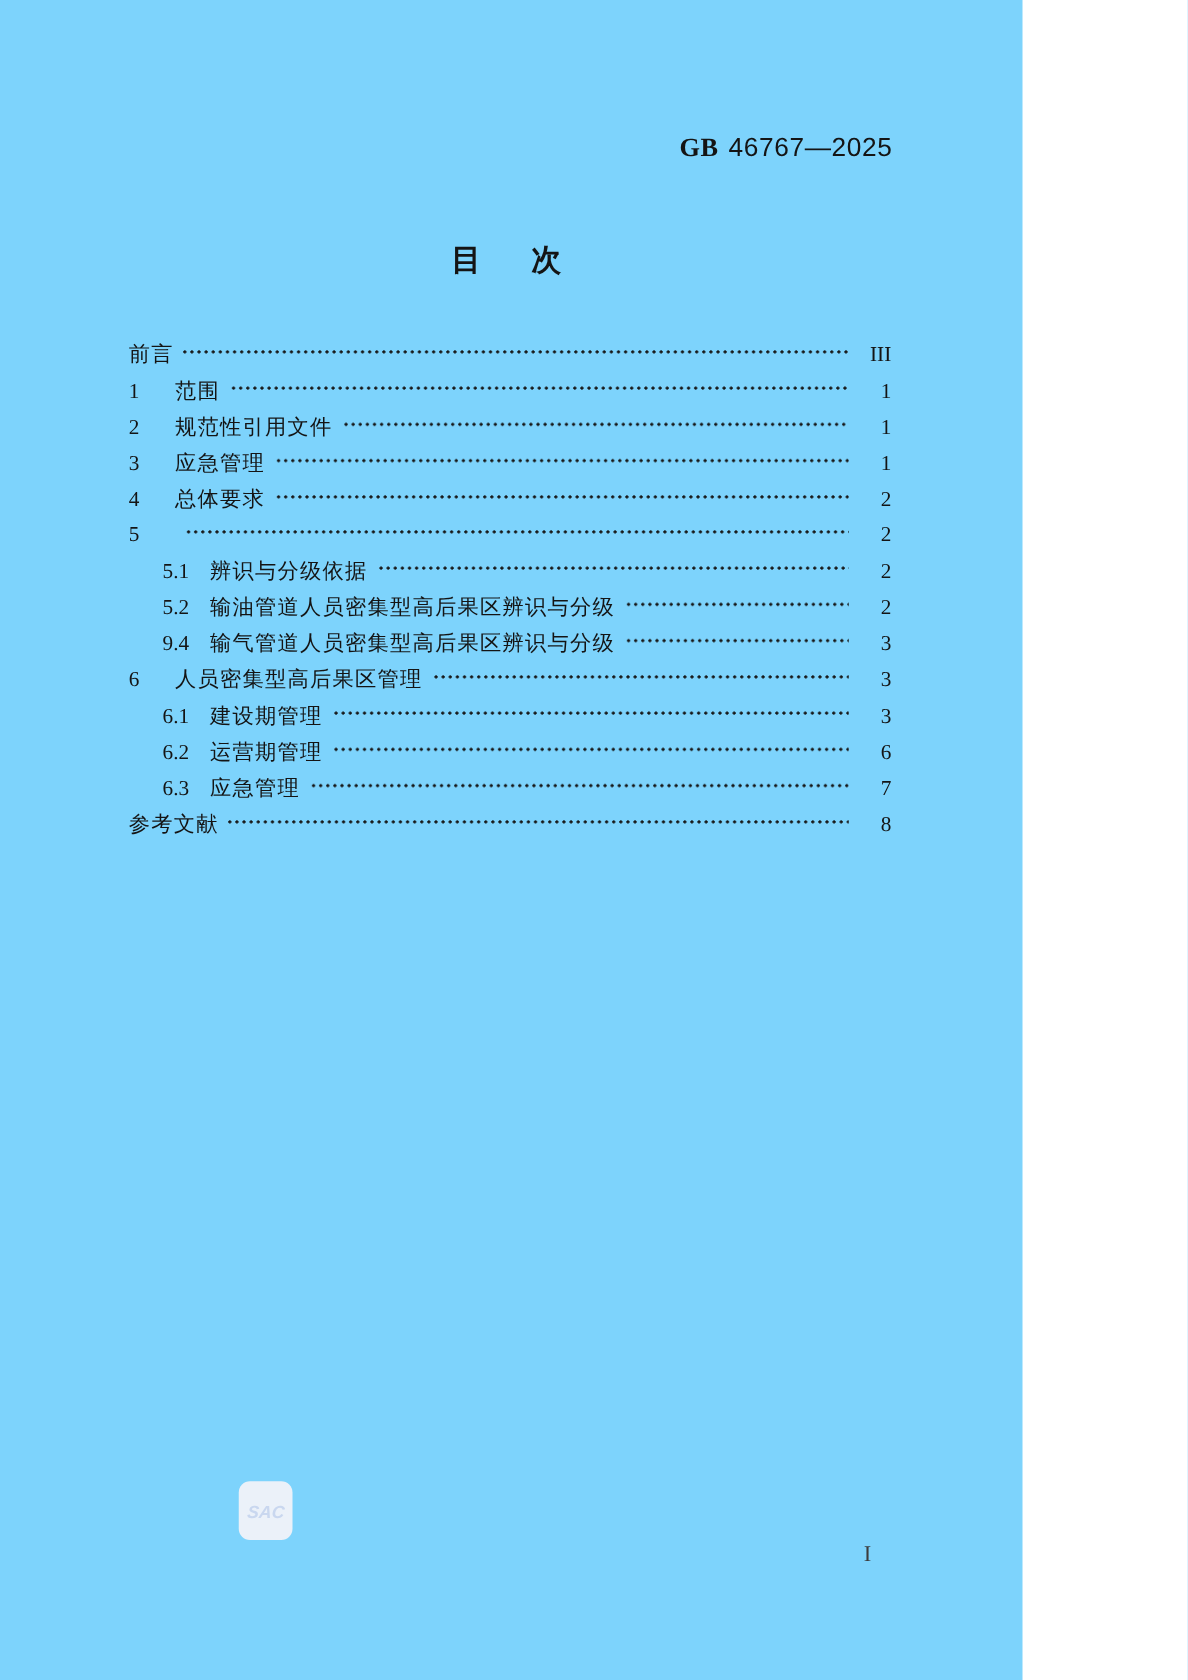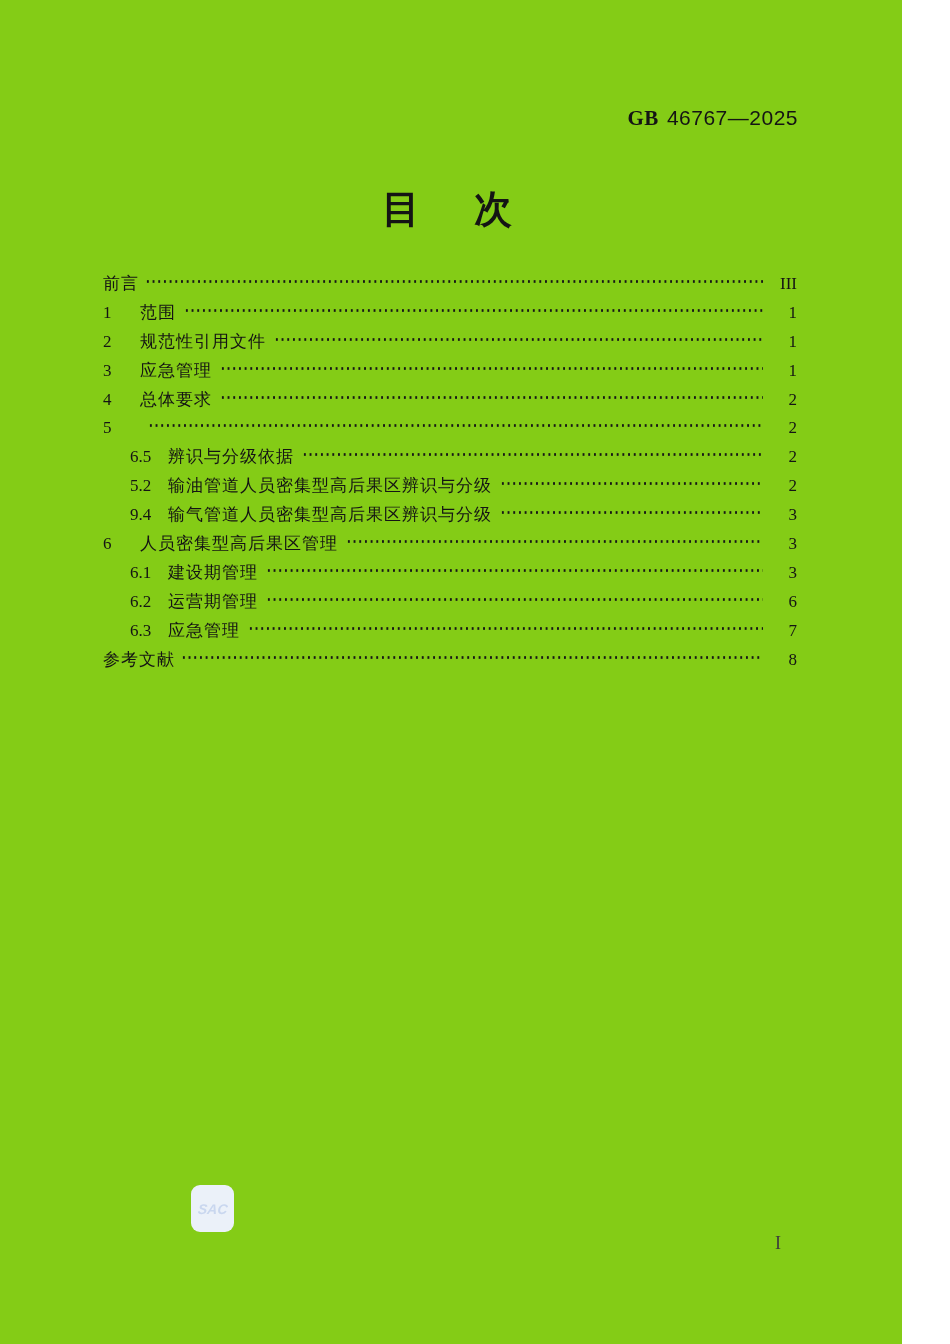--- a/index.html
+++ b/index.html
@@ -2,23 +2,23 @@
 <html><head>
 <meta charset="utf-8">
 <style>
   html, body {
     margin: 0;
     padding: 0;
     background: #ffffff;
   }
   .page {
     position: relative;
-    width: 902px;
+    width: 818px;
     height: 1344px;
-    background: #84cc16;
+    background: #7dd3fc;
     font-family: "Liberation Serif", "DejaVu Serif", serif;
     color: #141414;
     overflow: hidden;
   }
 
   
   .doc-code {
     position: absolute;
     top: 106px;
     right: 104px;
@@ -36,21 +36,21 @@
     font-weight: 500;
   }
 
   
   .doc-title {
     position: absolute;
     top: 191px;
     left: 0;
     width: 100%;
     text-align: center;
-    font-size: 38px;
+    font-size: 24px;
     font-weight: 700;
     letter-spacing: 8px;
     line-height: 36px;
   }
 
   
   .toc {
     position: absolute;
     top: 270px;
     left: 103px;
@@ -174,21 +174,21 @@
       <span class="toc-page">2</span>
     </div>
 
     <div class="toc-row level-1">
       <span class="toc-num">5</span>
       <span class="leader"></span>
       <span class="toc-page">2</span>
     </div>
 
     <div class="toc-row level-2">
-      <span class="toc-num">6.5</span>
+      <span class="toc-num">5.1</span>
       <span class="toc-label">辨识与分级依据</span>
       <span class="leader"></span>
       <span class="toc-page">2</span>
     </div>
 
     <div class="toc-row level-2">
       <span class="toc-num">5.2</span>
       <span class="toc-label">输油管道人员密集型高后果区辨识与分级</span>
       <span class="leader"></span>
       <span class="toc-page">2</span>

